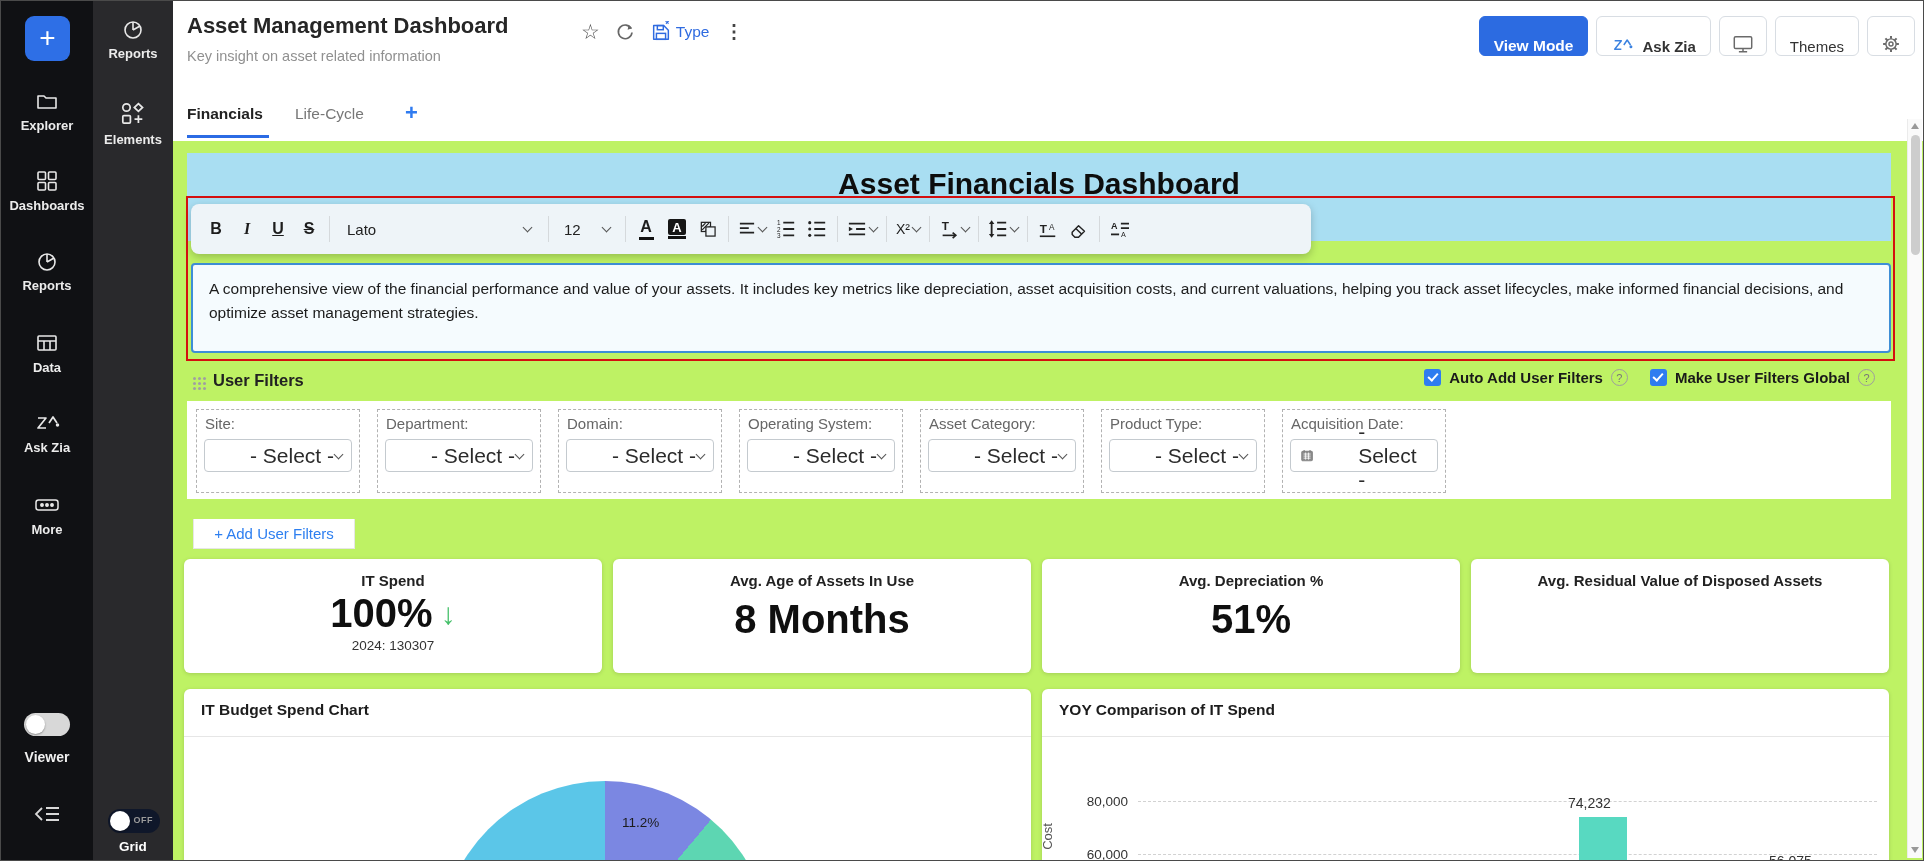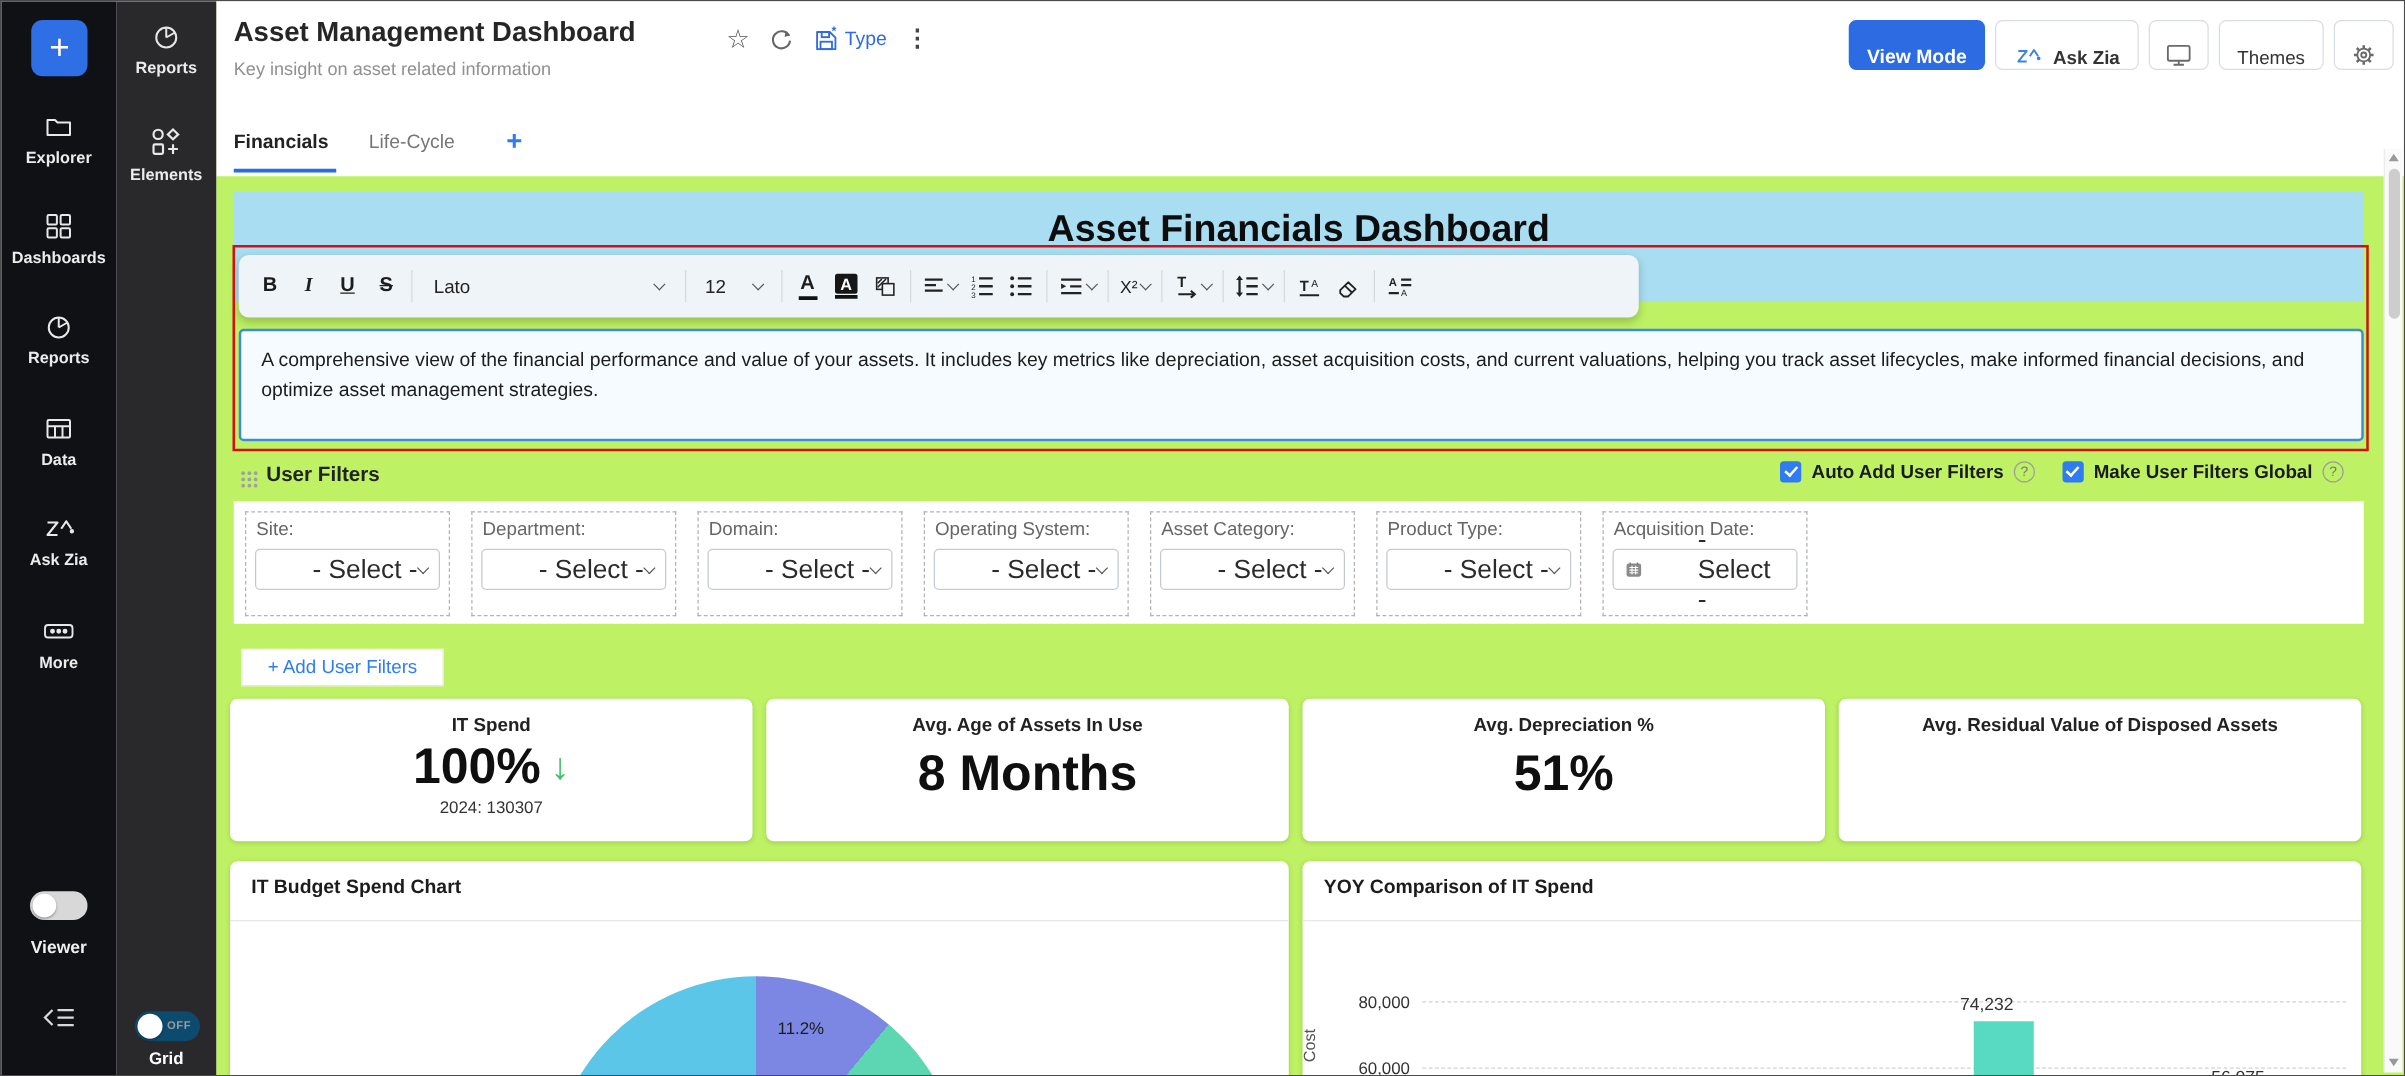--- a/index.html
+++ b/index.html
@@ -15,21 +15,21 @@
   .nav-item svg{display:block;}
   .toggle{position:relative;border-radius:12px;background:#d8d8d8;cursor:pointer;}
   .toggle .knob{position:absolute;left:2px;top:2px;background:#fff;border-radius:50%;box-shadow:0 1px 2px rgba(0,0,0,.35);}
   .viewer-toggle{position:absolute;left:23px;top:712px;width:46px;height:23px;}
   .viewer-toggle .knob{width:19px;height:19px;}
   .viewer-lbl{position:absolute;left:0;top:748px;width:92px;text-align:center;color:#f0f0f0;font-size:14px;font-weight:600;}
   .collapse-ic{position:absolute;left:31px;top:800px;cursor:pointer;}
   
   .sb2{position:absolute;left:92px;top:0;width:80px;height:100%;background:#29292c;z-index:20;}
   .sb2 .nav-item{width:80px;}
-  .grid-toggle{position:absolute;left:15px;top:808px;width:52px;height:24px;background:#0c4a6e;}
+  .grid-toggle{position:absolute;left:15px;top:808px;width:52px;height:24px;background:#0f172a;}
   .grid-toggle .knob{width:20px;height:20px;}
   .grid-toggle .state{position:absolute;right:7px;top:6px;font-size:9px;font-weight:700;color:#9a9a9a;letter-spacing:.5px;}
   .grid-lbl{position:absolute;left:0;top:838px;width:80px;text-align:center;color:#fff;font-size:13.5px;font-weight:700;}
   
   .main{position:absolute;left:172px;top:0;width:1752px;height:100%;background:#bef264;}
   .topbar{position:absolute;left:0;top:0;width:100%;height:140px;background:#fff;z-index:5;}
   .doc-title{position:absolute;left:14px;top:12px;font-size:22px;font-weight:700;color:#262626;}
   .doc-sub{position:absolute;left:14px;top:47px;font-size:14.5px;color:#909090;}
   .title-actions{position:absolute;left:408px;top:20px;display:flex;align-items:center;gap:15px;}
   .ic-star{font-size:21px;color:#555;cursor:pointer;line-height:22px;}

